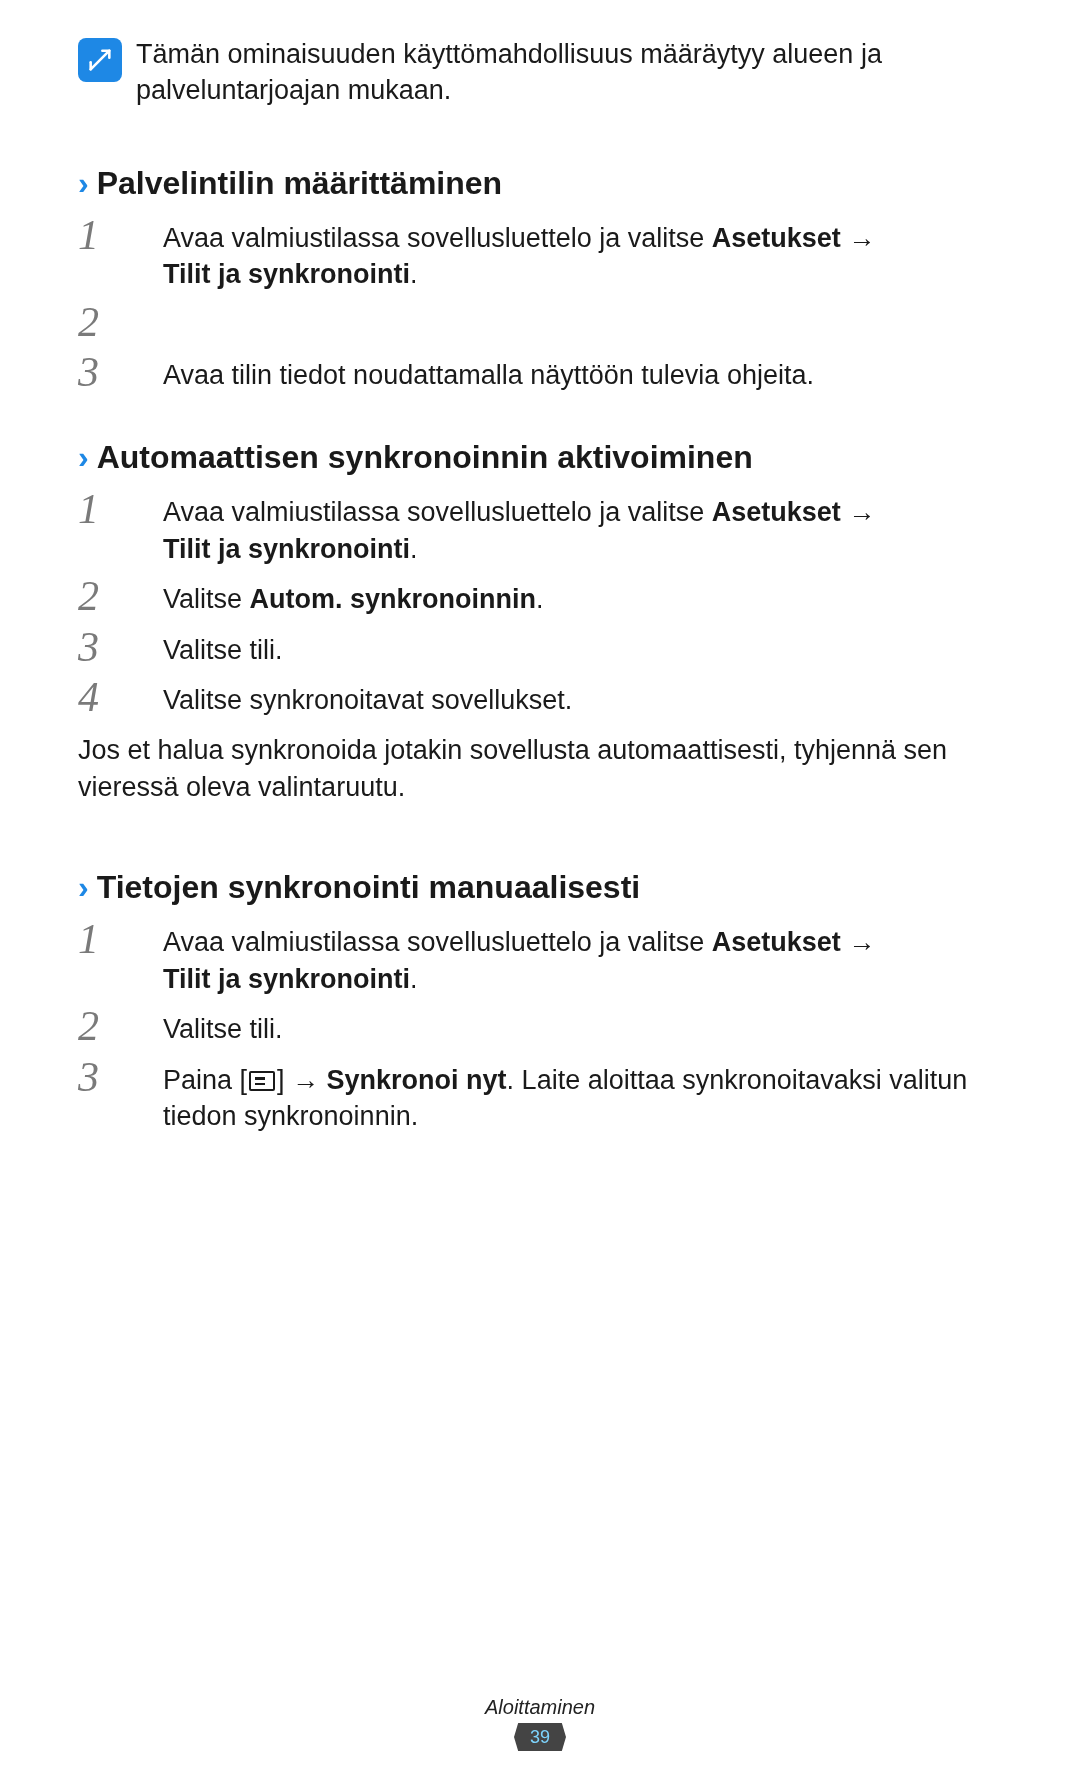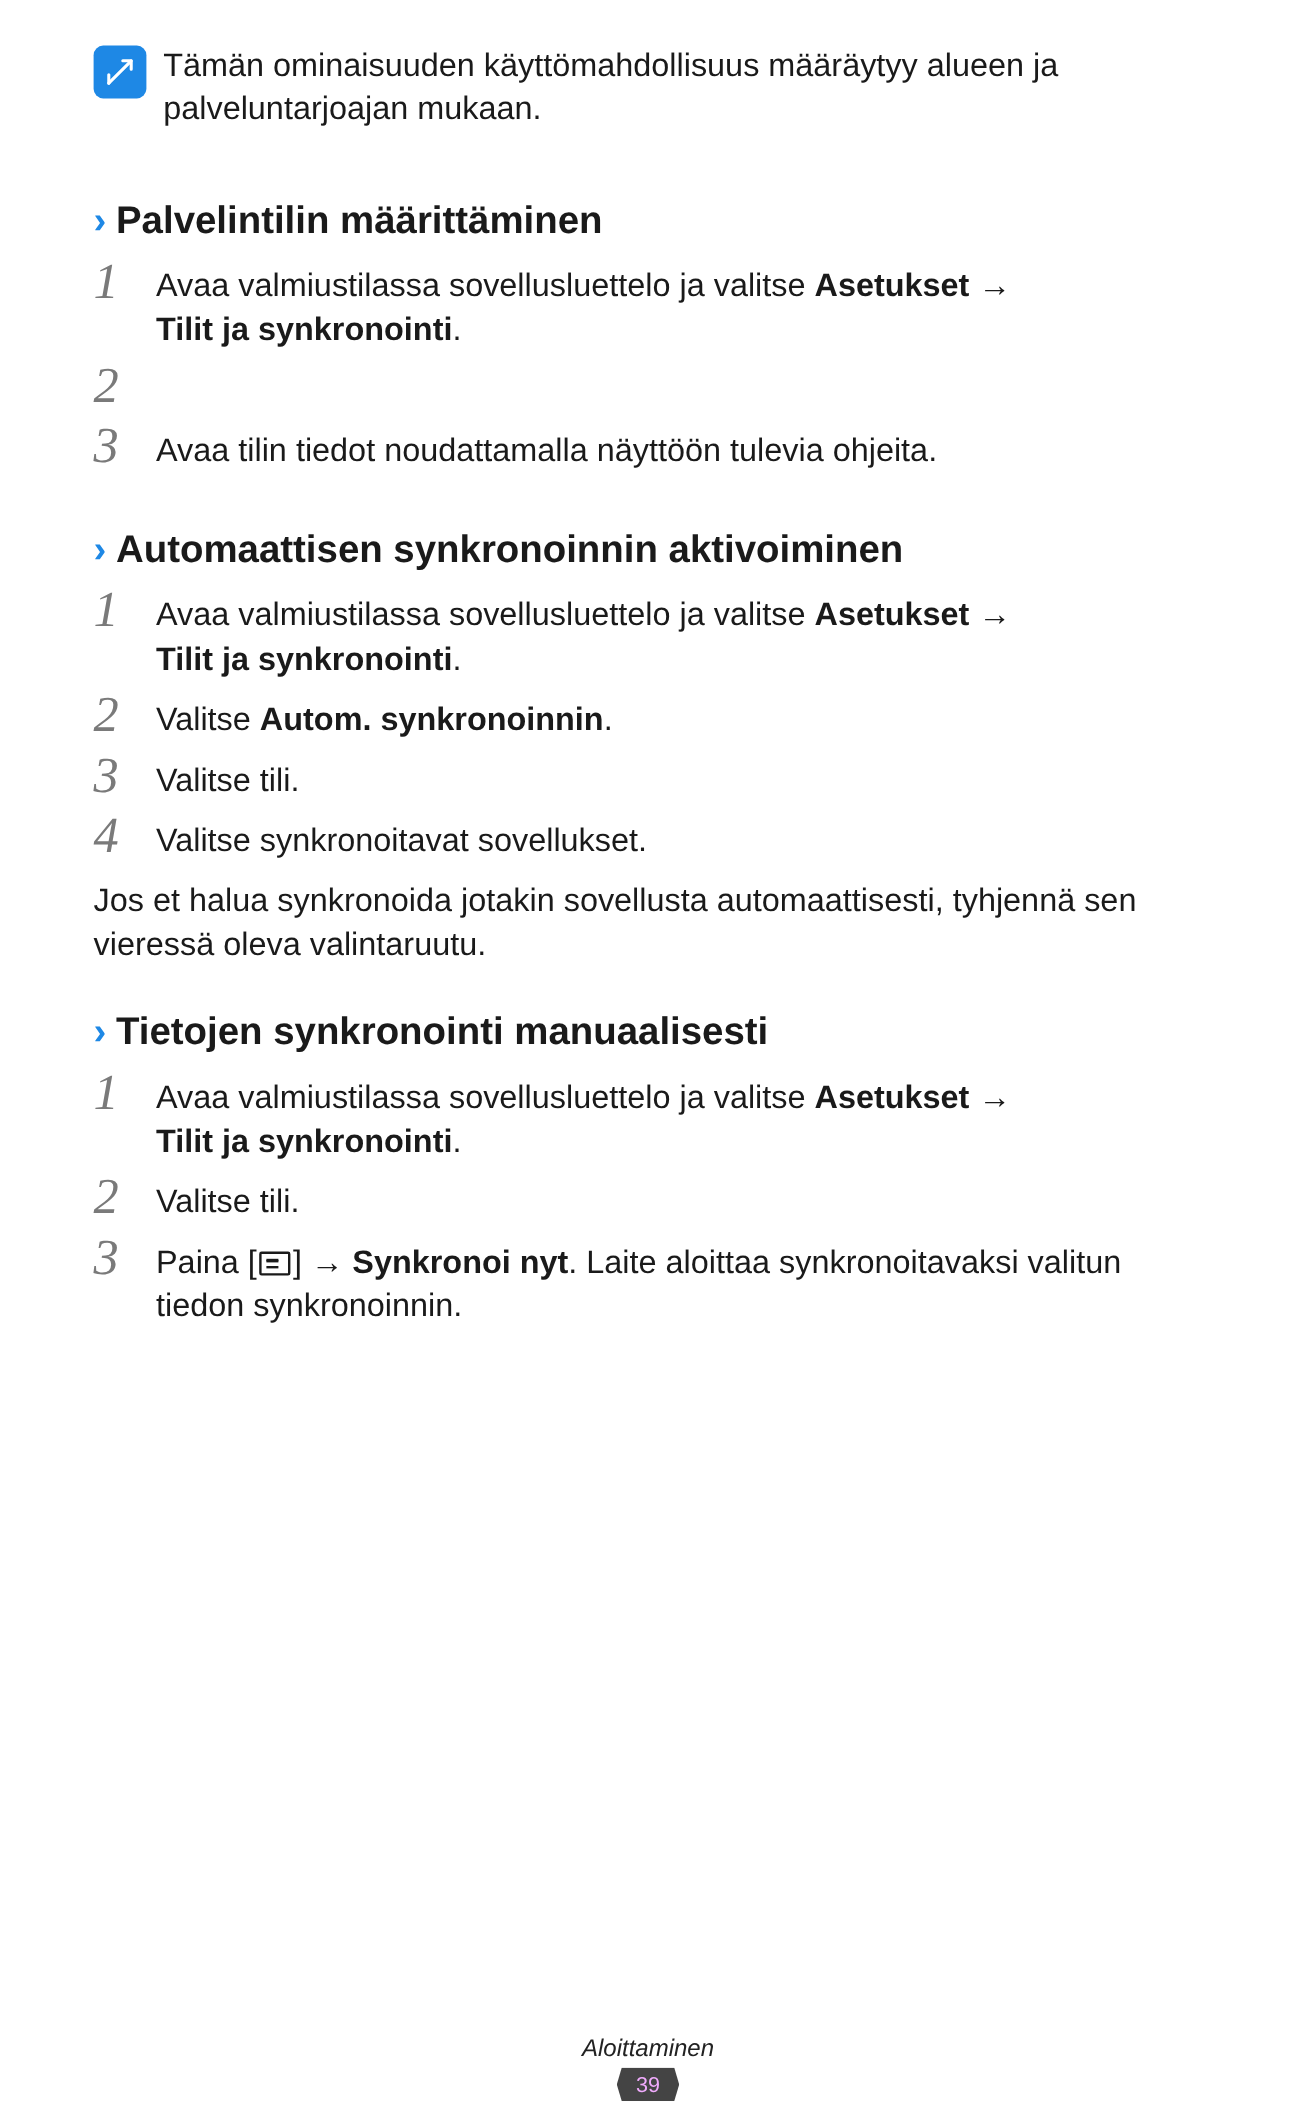--- a/index.html
+++ b/index.html
@@ -64,29 +64,30 @@
     color: #7a7a7a;
     width: 34px;
     flex: 0 0 34px;
     text-align: left;
     margin-top: -2px;
   }
   .step-body {
     font-size: 27px;
     line-height: 1.35;
     padding-top: 4px;
+    margin-left: 33px;
   }
   .step-body .line2 {
     display: block;
   }
   .b { font-weight: 700; }
   .para {
     font-size: 27px;
     line-height: 1.35;
-    margin: 4px 0 36px 0;
+    margin: 4px 0 64px 0;
   }
   .menu-glyph {
     display: inline-block;
     border: 2px solid #1a1a1a;
     border-radius: 2px;
     width: 26px;
     height: 20px;
     position: relative;
     vertical-align: -2px;
     margin: 0 2px;
@@ -114,21 +115,21 @@
     margin-top: 16px;
   }
   .page-badge {
     position: absolute;
     bottom: 20px;
     left: 50%;
     transform: translateX(-50%);
     width: 52px;
     height: 28px;
     background: #444;
-    color: #f0abfc;
+    color: #7dd3fc;
     font-size: 18px;
     font-weight: 400;
     text-align: center;
     line-height: 28px;
     clip-path: polygon(8% 0, 92% 0, 100% 50%, 92% 100%, 8% 100%, 0 50%);
   }
 </style>
 </head>
 <body>
 

